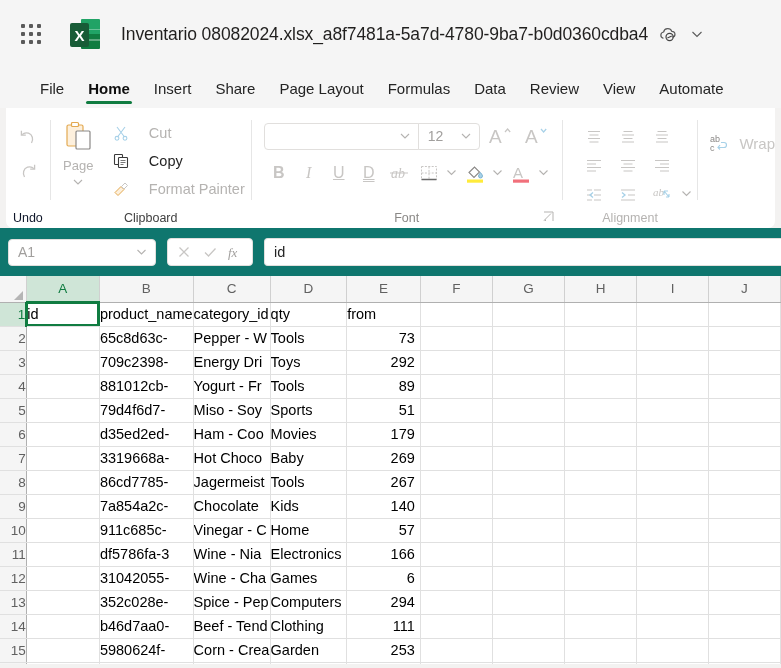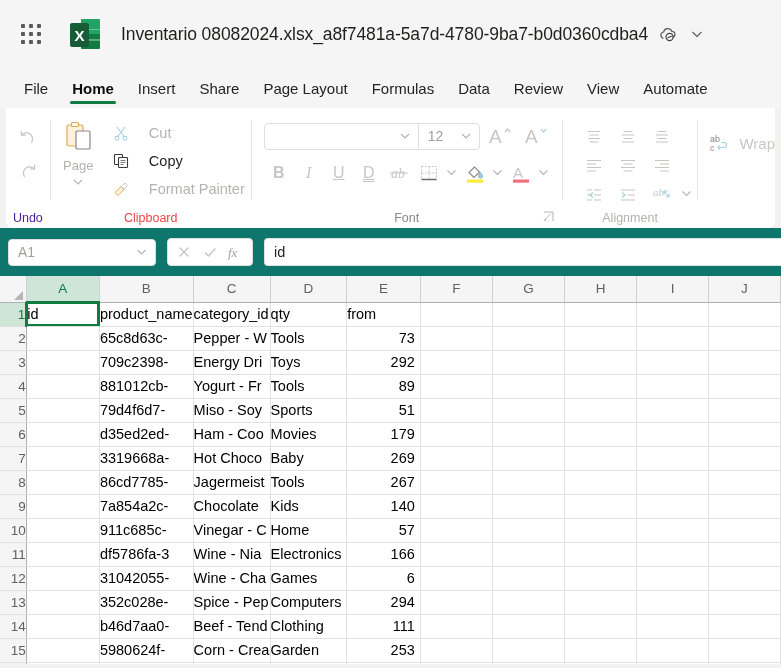--- a/index.html
+++ b/index.html
@@ -66,21 +66,21 @@
     letter-spacing: -0.1px;
   }
   .cloud-icon { margin-left: 10px; width: 20px; height: 20px; flex:0 0 auto; }
   .title-chev { margin-left: 11px; width: 16px; height: 16px; flex:0 0 auto; }
 
   
   .tabbar {
     height: 40px;
     background: #f5f5f5;
     display: flex; align-items: stretch;
-    padding-left: 12px;
+    padding-left: 28px;
     font-size: 15px;
   }
   .tab {
     position: relative;
     display: flex; align-items: center;
     padding: 0 12px;
     color: #242424;
     cursor: pointer;
     white-space: nowrap;
   }
@@ -104,41 +104,41 @@
   }
   .grp { position: relative; display: flex; flex-direction: column; height: 100%; }
   .grp-label {
     position: absolute; bottom: 3px; left: 0; right: 0;
     text-align: center; font-size: 12.5px; color: #8a8886;
   }
   .grp-sep { width: 1px; background: #e6e6e6; margin: 12px 0 28px 0; flex: 0 0 auto; }
 
   
   .g-undo { width: 62px; align-items: center; padding-top: 12px; }
-  .g-undo .grp-label { color: #4c1d95; }
+  .g-undo .grp-label { color: #0f172a; }
   .arrowbtn { width: 34px; height: 34px; display:flex; align-items:center; justify-content:center; cursor:pointer; border-radius:4px;}
 
   
   .g-clip { width: 200px; flex-direction: row; padding-top: 8px; }
   .paste-col {
     width: 62px; display: flex; flex-direction: column;
     align-items: center; padding-top: 4px; cursor: pointer;
   }
   .paste-col .lbl { font-size: 13px; color: #b5b3b1; margin-top: 2px;}
   .paste-col .chev { margin-top: 0px; }
   .clip-items { display: flex; flex-direction: column; justify-content: flex-start; padding-top: 4px; gap: 3px;}
   .clip-item {
     display: flex; align-items: center; gap: 19px;
     height: 25px; padding: 0 6px;
     font-size: 14.5px; color: #b5b3b1; cursor: pointer; border-radius: 3px;
     white-space: nowrap;
   }
   .clip-item.enabled { color: #242424; }
   .clip-item .ico { width: 18px; height: 18px; display:flex; align-items:center; justify-content:center; flex:0 0 auto;}
-  .g-clip .grp-label { color: #ef4444; }
+  .g-clip .grp-label { color: #404040; }
 
   
   .g-font { width: 320px; padding: 14px 10px 0 12px; }
   .font-row1 { display: flex; align-items: center; gap: 0; }
   .fname {
     width: 155px; height: 27px;
     border: 1px solid #e1dfdd; border-radius: 4px 0 0 4px;
     background: #fff;
     display: flex; align-items: center; justify-content: flex-end;
     padding-right: 6px; cursor: pointer;

